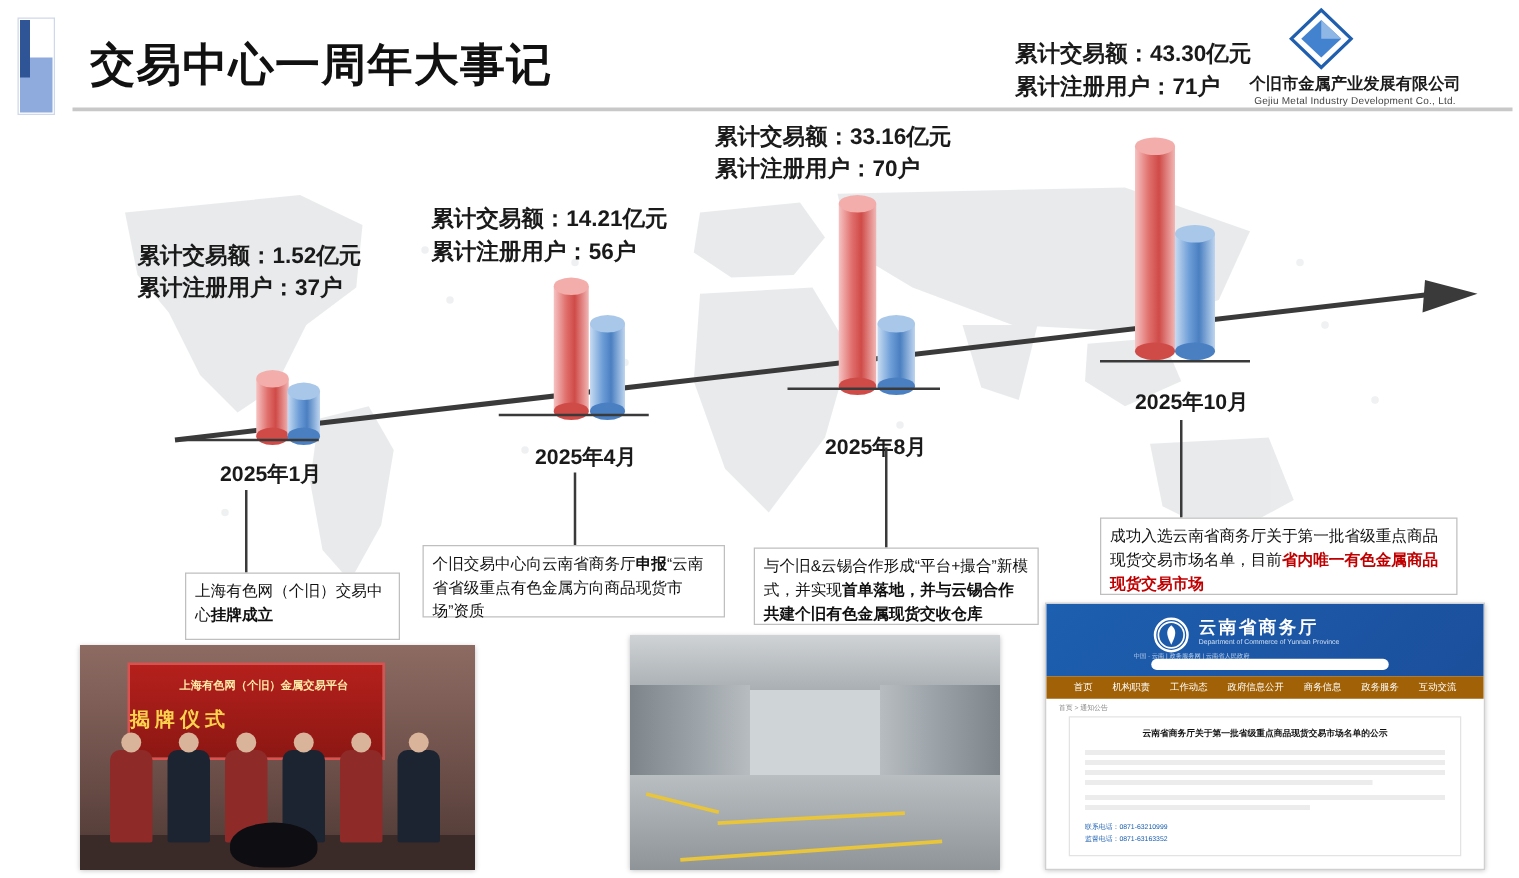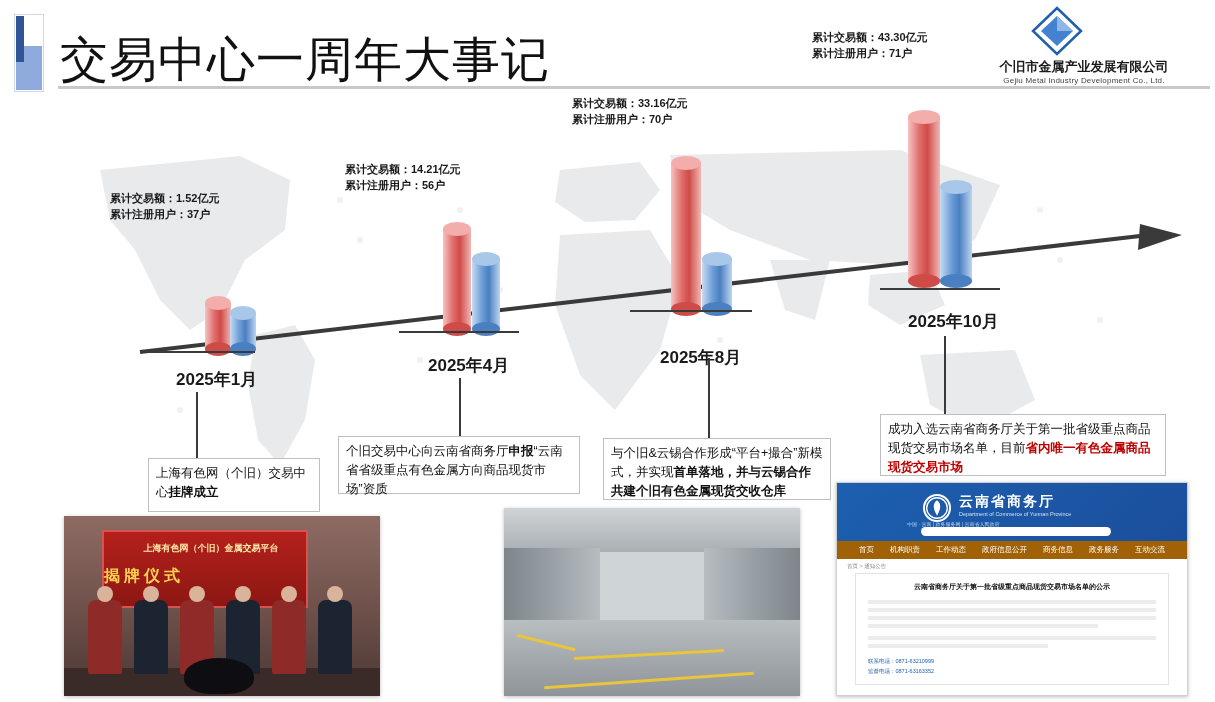--- a/index.html
+++ b/index.html
@@ -22,22 +22,22 @@
     position:absolute; left:16px; top:46px; width:26px; height:44px;
     background:#8faadc;
   }
   .accent-bar-outline {
     position:absolute; left:14px; top:14px; width:30px; height:78px;
     border:1px solid #cfd8ea;
   }
 
   
   .title {
-    position:absolute; left:60px; top:28px;
-    font-size:48px; font-weight:normal; color:#111111;
+    position:absolute; left:72px; top:28px;
+    font-size:36px; font-weight:bold; color:#111111;
     letter-spacing:1px;
   }
   .title-underline {
     position:absolute; left:58px; top:86px; width:1152px; height:3px;
     background:#c8c8c8;
   }
 
   
   .logo-wrap { position:absolute; right:6px; top:6px; width:250px; height:78px; }
   .logo-mark { position:absolute; left:72px; top:0px; width:52px; height:50px; }
@@ -66,21 +66,21 @@
   .cyl .cap-bot { position:absolute; left:0; right:0; bottom:0; height:14px; border-radius:50%; }
 
   .red .body { background:linear-gradient(to right,#f6c3c2 0%,#e06f6c 35%,#cf4b48 60%,#f1b7b5 100%); }
   .red .cap-top { background:#f3aeac; }
   .red .cap-bot { background:#cf4b48; }
   .blue .body { background:linear-gradient(to right,#c7dbf2 0%,#6f9fd8 35%,#4a7fc1 60%,#bed5ef 100%); }
   .blue .cap-top { background:#a9c8e9; }
   .blue .cap-bot { background:#4a7fc1; }
 
   
-  .stat { position:absolute; font-size:11px; font-weight:bold; color:#1a1a1a; line-height:1.45; white-space:nowrap; }
+  .stat { position:absolute; font-size:18px; font-weight:bold; color:#1a1a1a; line-height:1.45; white-space:nowrap; }
 
   
   .milestone-date {
     position:absolute; font-size:17px; font-weight:bold; color:#1a1a1a;
     white-space:nowrap;
   }
   .milestone-rule { position:absolute; height:2px; background:#3a3a3a; }
   .milestone-stem { position:absolute; width:2px; background:#3a3a3a; }
 
   

